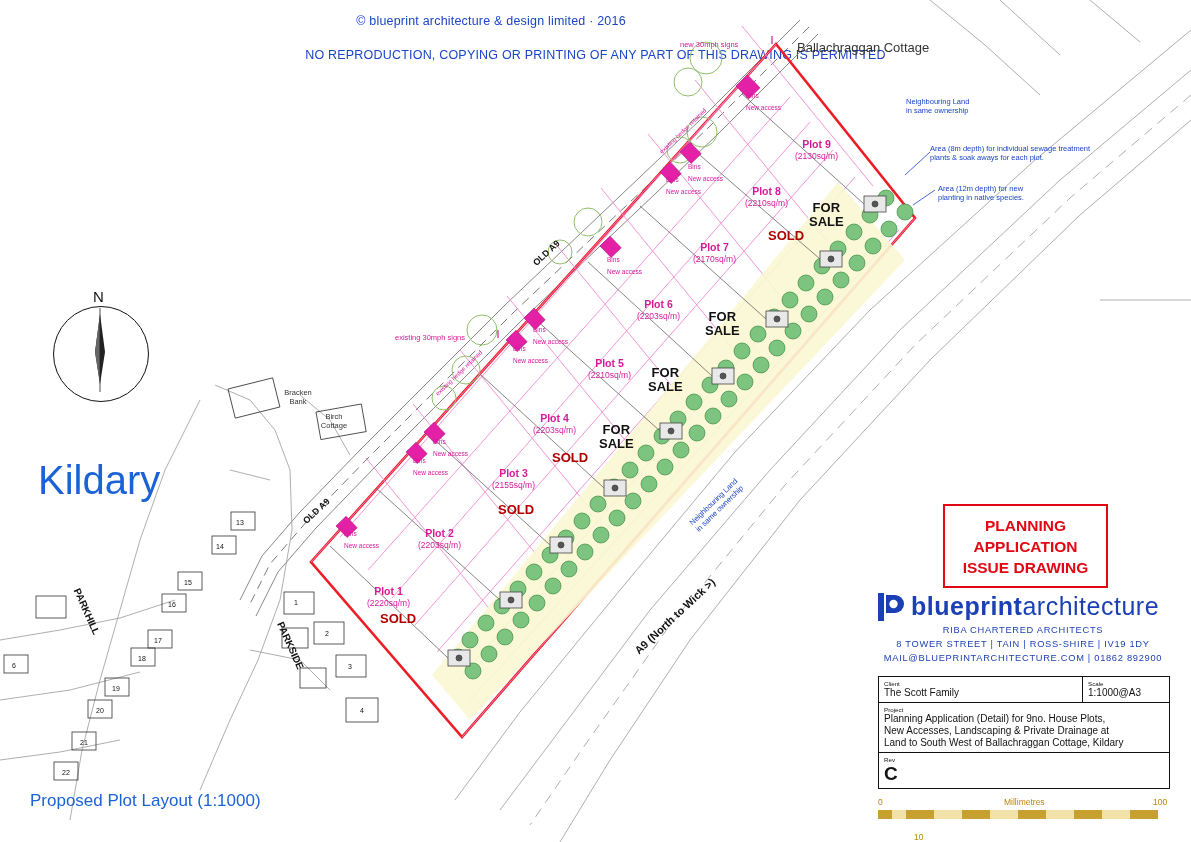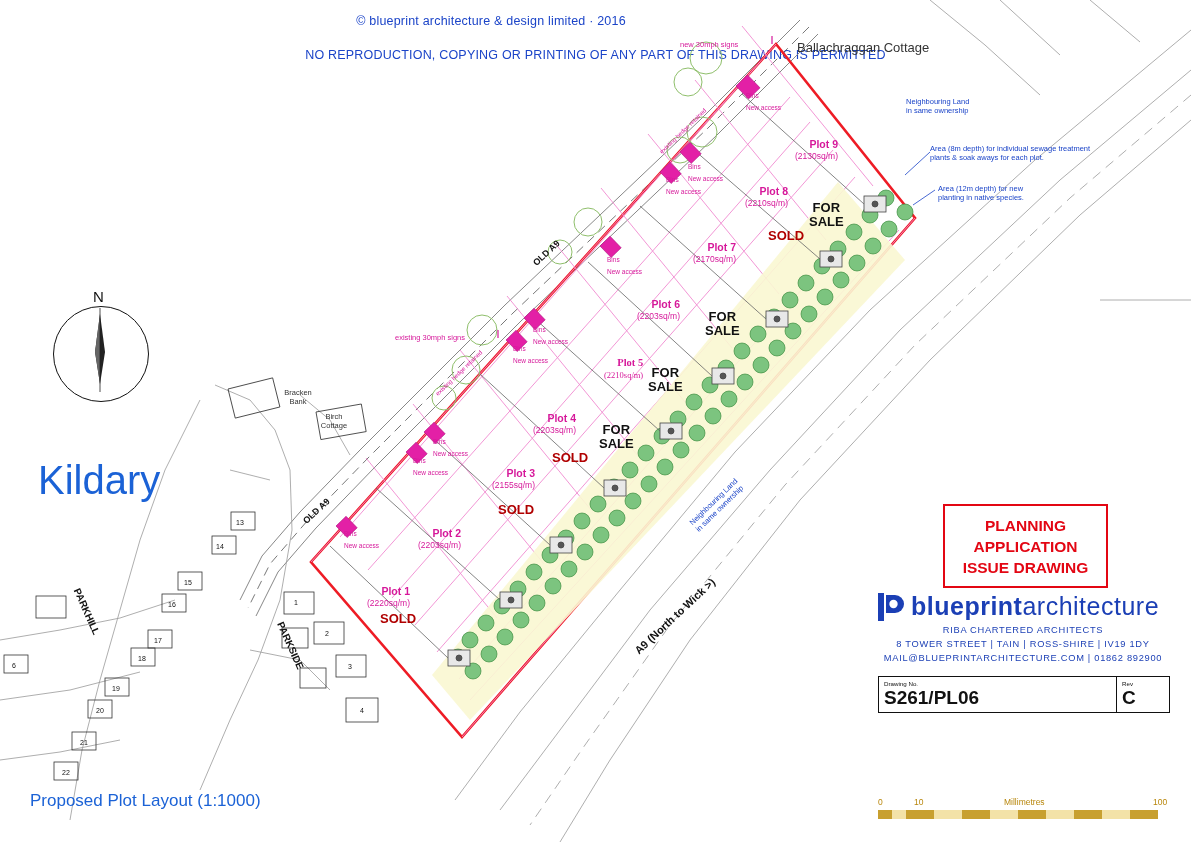--- a/index.html
+++ b/index.html
@@ -45,21 +45,21 @@
   #titleblock .c-rev{width:52px;}
   
   #scalebar{left:878px;top:797px;width:290px;}
   #scalebar .nums{position:relative;height:12px;color:#b8860b;font-size:8.5px;}
   #scalebar .nums span{position:absolute;top:0;}
   #scalebar .mm{position:absolute;left:120px;top:0;color:#b8860b;font-size:8.5px;}
   #scalebar .bar{position:relative;height:9px;margin-top:1px;}
   #scalebar .bar i{position:absolute;top:0;height:9px;display:block;}
   
   #drawing{left:0;top:0;}
-  .plotlabel{color:#d6189a;font-size:10.5px;text-align:right;line-height:12px;font-weight:bold;}
+  .plotlabel{color:#d6189a;font-size:10.5px;text-align:center;line-height:12px;font-weight:bold;}
   .plotlabel .area{font-size:8.5px;font-weight:normal;}
   .status{font-weight:bold;font-size:13px;text-align:center;line-height:14px;}
   .status.sold{color:#b00000;}
   .status.forsale{color:#111;margin-top:30px;}
   .magenta{color:#d6189a;font-size:6.5px;}
   .blue-note{color:#1b44c8;font-size:7.5px;line-height:9px;}
   .grey-note{color:#333;font-size:7.5px;line-height:9px;text-align:center;}
   .road-label{color:#111;font-size:9px;font-weight:bold;}
   .house-num{color:#111;font-size:7px;}
 </style>
@@ -349,21 +349,21 @@
     <div class="abs plotlabel" style="left: 492px; top: 467px;">
       <div>Plot 3</div>
       <div class="area">(2155sq/m)</div>
     </div>
     <div class="abs status sold" style="left: 498px; top: 503px; white-space: pre-line;">SOLD</div>
     <div class="abs plotlabel" style="left: 533px; top: 412px;">
       <div>Plot 4</div>
       <div class="area">(2203sq/m)</div>
     </div>
     <div class="abs status sold" style="left: 552px; top: 451px; white-space: pre-line;">SOLD</div>
-    <div class="abs plotlabel" style="left: 604px; top: 357px; font-family: Liberation Serif, serif;">
+    <div class="abs plotlabel" style="left: 588px; top: 357px;">
       <div>Plot 5</div>
       <div class="area">(2210sq/m)</div>
     </div>
     <div class="abs status forsale" style="left: 599px; top: 393px; white-space: pre-line;">FOR
 SALE</div>
     <div class="abs plotlabel" style="left: 637px; top: 298px;">
       <div>Plot 6</div>
       <div class="area">(2203sq/m)</div>
     </div>
     <div class="abs status forsale" style="left: 648px; top: 336px; white-space: pre-line;">FOR
@@ -437,34 +437,48 @@
     </div>
   </div>
   <div class="sub">RIBA CHARTERED ARCHITECTS</div>
   <div class="sub">8 TOWER STREET  |  TAIN  |  ROSS-SHIRE  |  IV19 1DY</div>
   <div class="sub">MAIL@BLUEPRINTARCHITECTURE.COM  |  01862 892900</div>
 </div>
 
 <div class="abs" id="titleblock">
   <div class="row">
     <div class="cell c-left">
-      <span class="lab">Drawing No.</span>
-      <span class="dwgno">S261/PL06</span>
-    </div>
+      <span class="lab">Client</span>
+      <span class="val">The Scott Family</span>
+    </div>
+    <div class="cell c-right">
+      <span class="lab">Scale</span>
+      <span class="val">1:1000@A3</span>
+    </div>
+  </div>
+  <div class="row projrow">
+    <div class="cell c-left">
+      <span class="lab">Project</span>
+      <span class="val" style="white-space:pre-line;display:block;">Planning Application (Detail) for 9no. House Plots,
+New Accesses, Landscaping &amp; Private Drainage at
+Land to South West of Ballachraggan Cottage, Kildary</span>
+    </div>
+  </div>
+  <div class="row">
     <div class="cell c-rev">
       <span class="lab">Rev</span>
       <span class="revno">C</span>
     </div>
   </div>
 </div>
 
 <div class="abs" id="scalebar">
   <div class="nums">
     <span style="left:0px;">0</span>
-    <span style="left:36px;">10</span>
+    <span style="left:36px;margin-top:35px;">10</span>
     <span style="left:275px;">100</span>
     <span class="mm" style="left:112px;margin-left:14px;">Millimetres</span>
   </div>
   <div class="bar">
     <i style="left:0px;width:14px;background:#c8a030;"></i>
     <i style="left:14px;width:14px;background:#f3e2a8;"></i>
     <i style="left:28px;width:28px;background:#c8a030;"></i>
     <i style="left:56px;width:28px;background:#f3e2a8;"></i>
     <i style="left:84px;width:28px;background:#c8a030;"></i>
     <i style="left:112px;width:28px;background:#f3e2a8;"></i>

